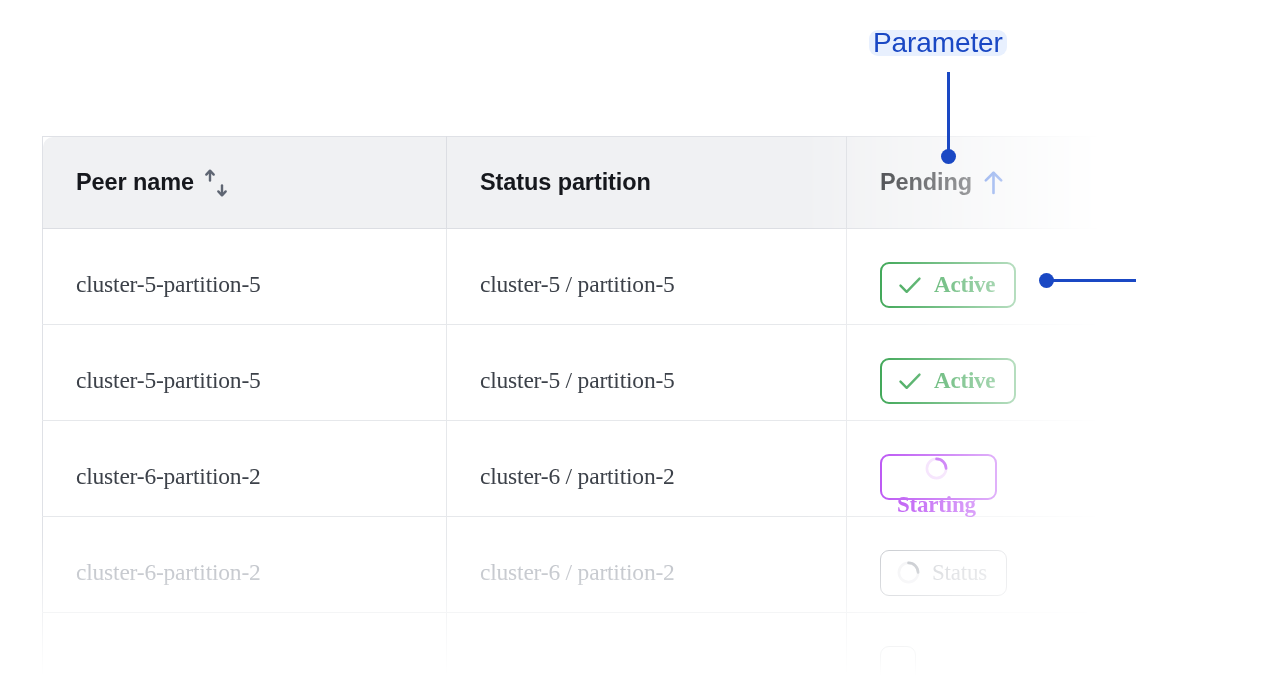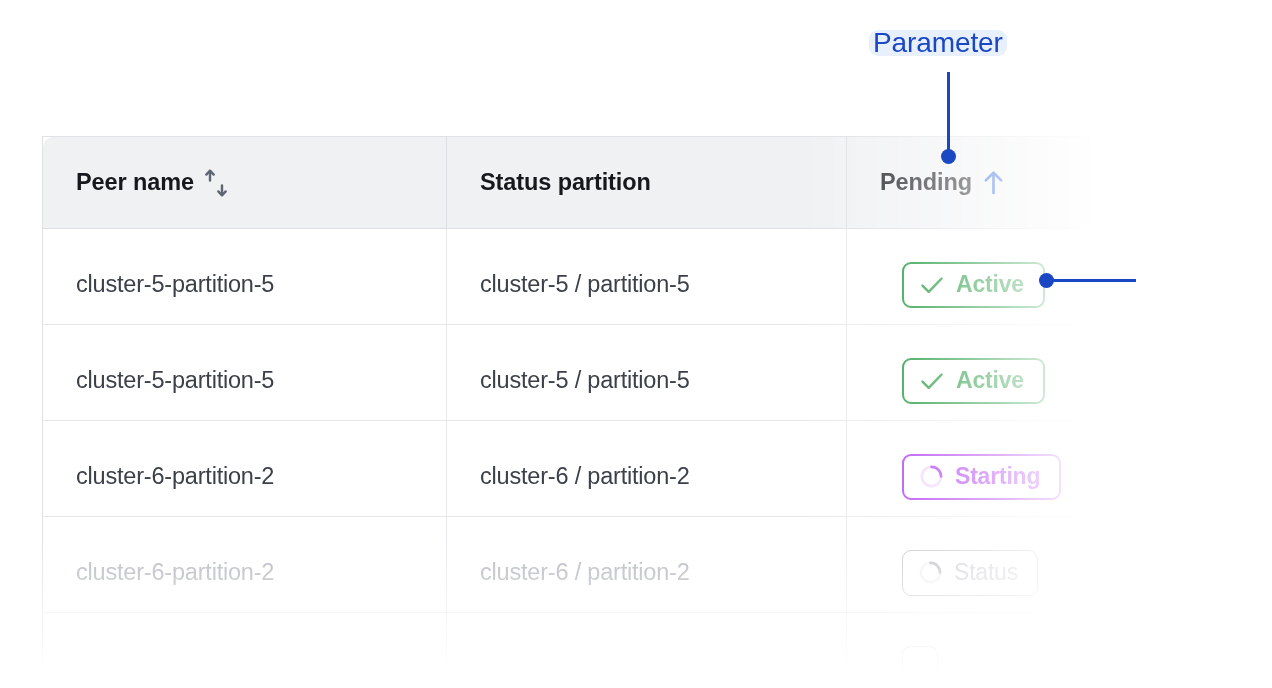--- a/index.html
+++ b/index.html
@@ -67,20 +67,21 @@
     height: 96px;
     border-bottom: 1px solid #e6e8eb;
     border-right: 1px solid #e6e8eb;
     padding: 16px 0 0 33px;
     vertical-align: middle;
     font-size: 23.5px;
     font-weight: 400;
     color: #3c4149;
     letter-spacing: -0.2px;
     background: #ffffff;
+    font-family: Liberation Serif, serif;
   }
   .tbl tbody td:last-child { border-right: none; }
   .tbl tbody tr.muted td { color: #b4b8bf; }
 
   col.c1 { width: 404px; }
   col.c2 { width: 400px; }
   col.c3 { width: 255px; }
 
   
   .badge {
@@ -89,25 +90,24 @@
     gap: 11px;
     height: 46px;
     padding: 0 19px 0 15px;
     border-radius: 9px;
     border: 2px solid currentColor;
     font-size: 23px;
     font-weight: 600;
     letter-spacing: -0.2px;
     background: #ffffff;
     white-space: nowrap;
-    margin-left: 22px;
   }
   .badge .blabel { color: inherit; }
   .badge-active   { color: #008a20; }
-  .badge-starting { color: #a61ff0; }
+  .badge-starting { color: #a61ff0; flex-direction: column; }
   .badge-pending  { color: #b0b4bb; border-width: 1.5px; font-weight: 500; }
 
   .check-ic { width: 26px; height: 26px; display: block; }
 
   .spin-ic { width: 25px; height: 25px; display: block; }
 
   
   .sort-updown { width: 28px; height: 30px; display: block; }
   .sort-up     { width: 27px; height: 27px; display: block; }
 

